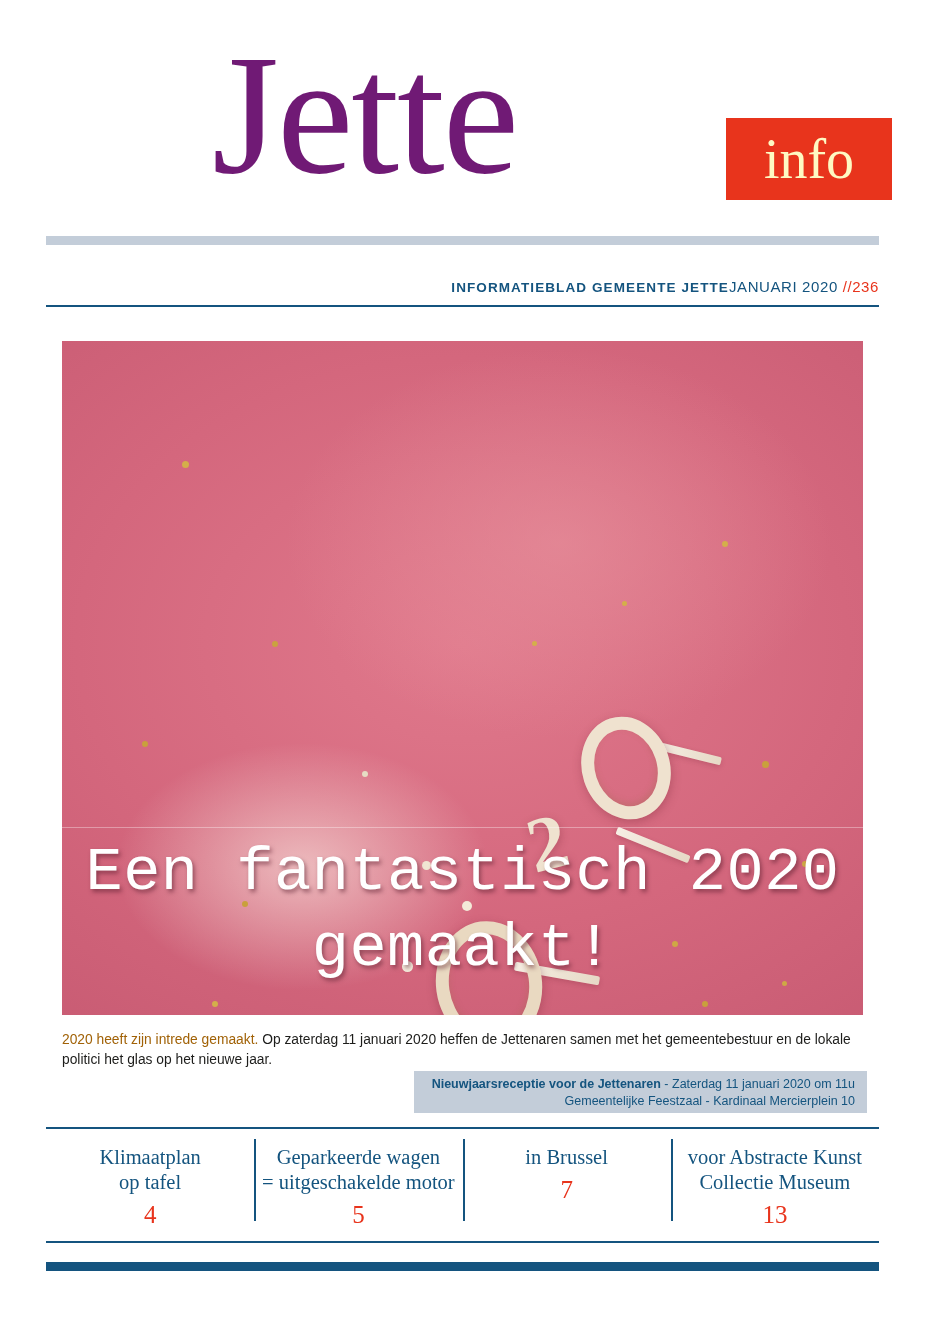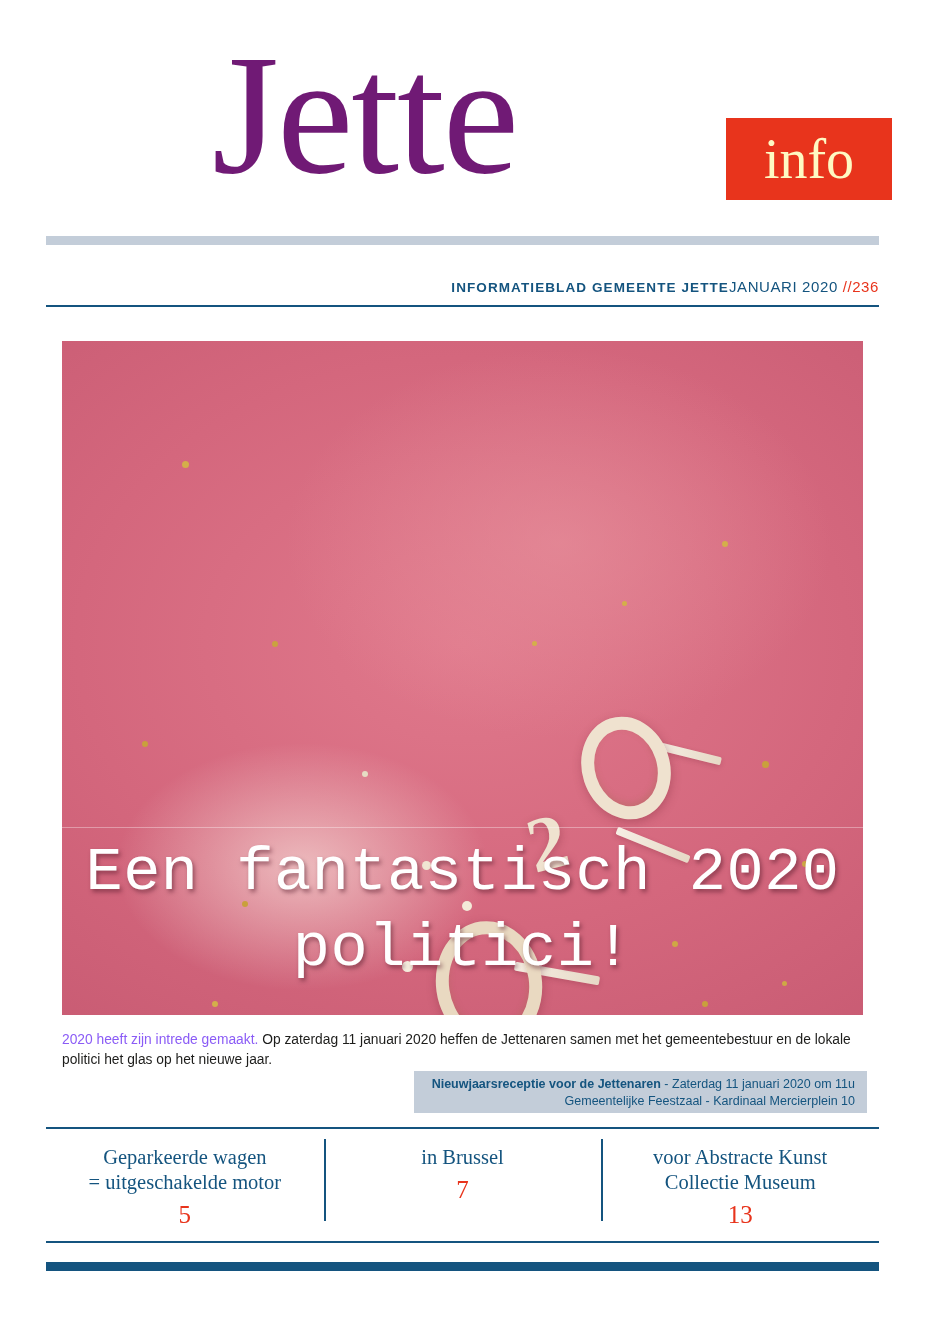--- a/index.html
+++ b/index.html
@@ -184,21 +184,21 @@
   .intro {
     position: absolute;
     left: 62px;
     top: 1030px;
     width: 805px;
     font-size: 13.8px;
     line-height: 20px;
     color: #1d1d1b;
   }
   .intro .lead {
-    color: #8b5cf6;
+    color: #a16207;
   }
 
   
   .eventbox {
     position: absolute;
     left: 414px;
     top: 1071px;
     width: 453px;
     height: 42px;
     background: #c3cdd9;
@@ -335,38 +335,45 @@
     <div class="sparkle" style="left:470px;top:300px;width:5px;height:5px;background:#d4af4a;"></div>
     <div class="sparkle" style="left:560px;top:260px;width:5px;height:5px;background:#d4af4a;"></div>
     <div class="sparkle" style="left:640px;top:660px;width:6px;height:6px;background:#c9a03c;"></div>
     <div class="sparkle" style="left:150px;top:660px;width:6px;height:6px;background:#d4af4a;"></div>
     <div class="sparkle" style="left:720px;top:640px;width:5px;height:5px;background:#cfa845;"></div>
 
     <div class="hero-blurline"></div>
 
     <div class="hero-title">
       <div>Een fantastisch 2020</div>
-      <div>politici!</div>
+      <div>gemaakt!</div>
     </div>
   </div>
 
   <div class="intro">
     <span class="lead">2020 heeft zijn intrede gemaakt.</span><span> Op zaterdag 11 januari 2020 heffen de Jettenaren samen met het gemeentebestuur en de lokale politici het glas op het nieuwe jaar.</span>
   </div>
 
   <div class="eventbox">
     <div>
       <span class="b">Nieuwjaarsreceptie voor de Jettenaren</span><span> - Zaterdag 11 januari 2020 om 11u</span>
     </div>
     <div>Gemeentelijke Feestzaal - Kardinaal Mercierplein 10</div>
   </div>
 
   <div class="rule-teaser-top"></div>
 
   <div class="teasers">
+    <div class="teaser">
+      <div class="t-title">
+        <div>Klimaatplan</div>
+        <div>op tafel</div>
+      </div>
+      <div class="t-page">4</div>
+    </div>
     <div class="teaser">
       <div class="t-title">
         <div>Geparkeerde wagen</div>
         <div>= uitgeschakelde motor</div>
       </div>
       <div class="t-page">5</div>
     </div>
     <div class="teaser">
       <div class="t-title">
         <div>in Brussel</div>

